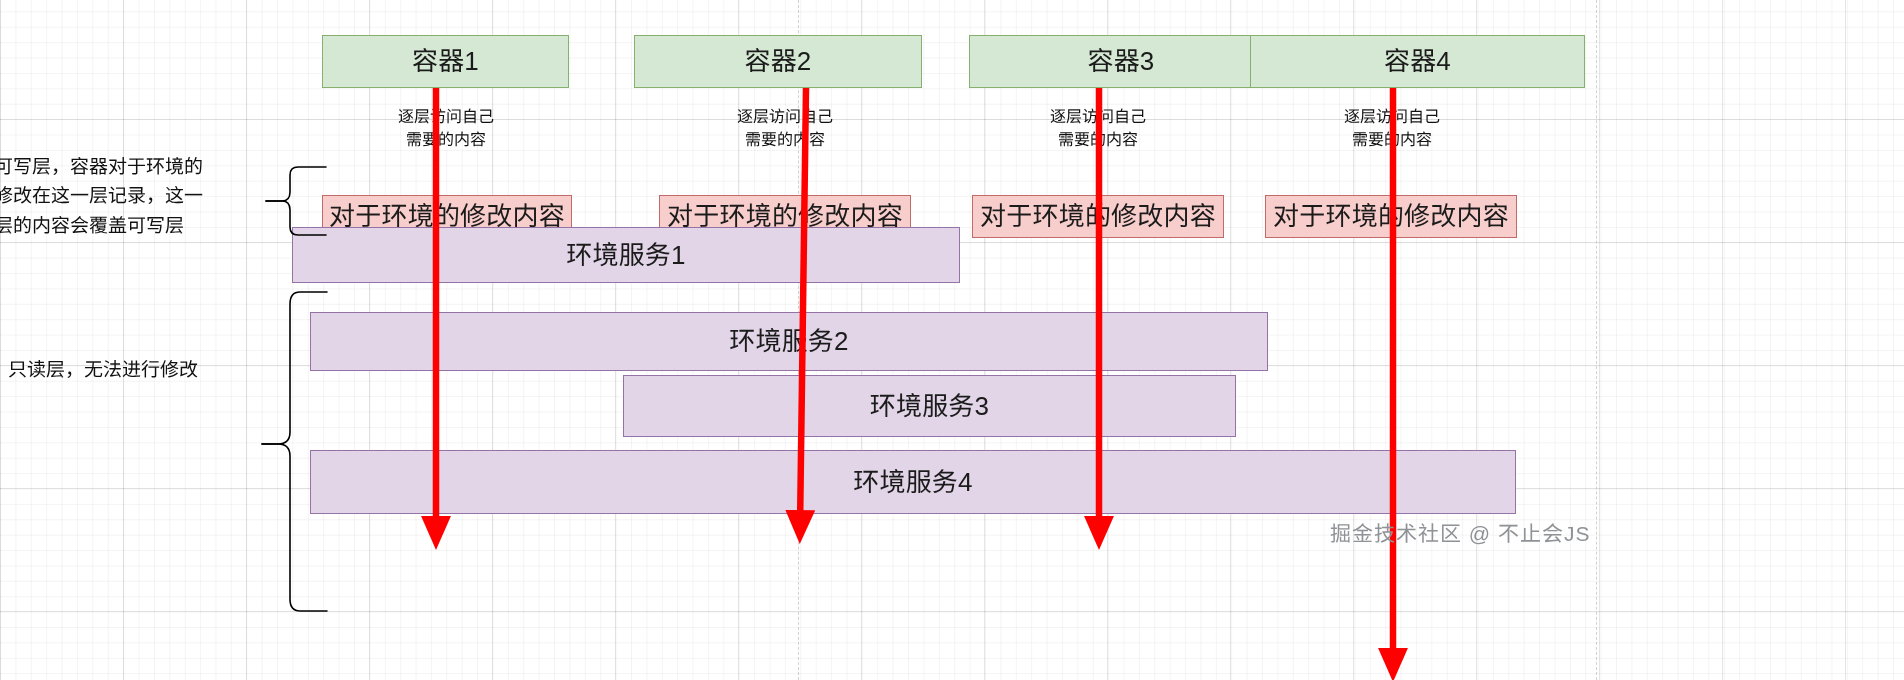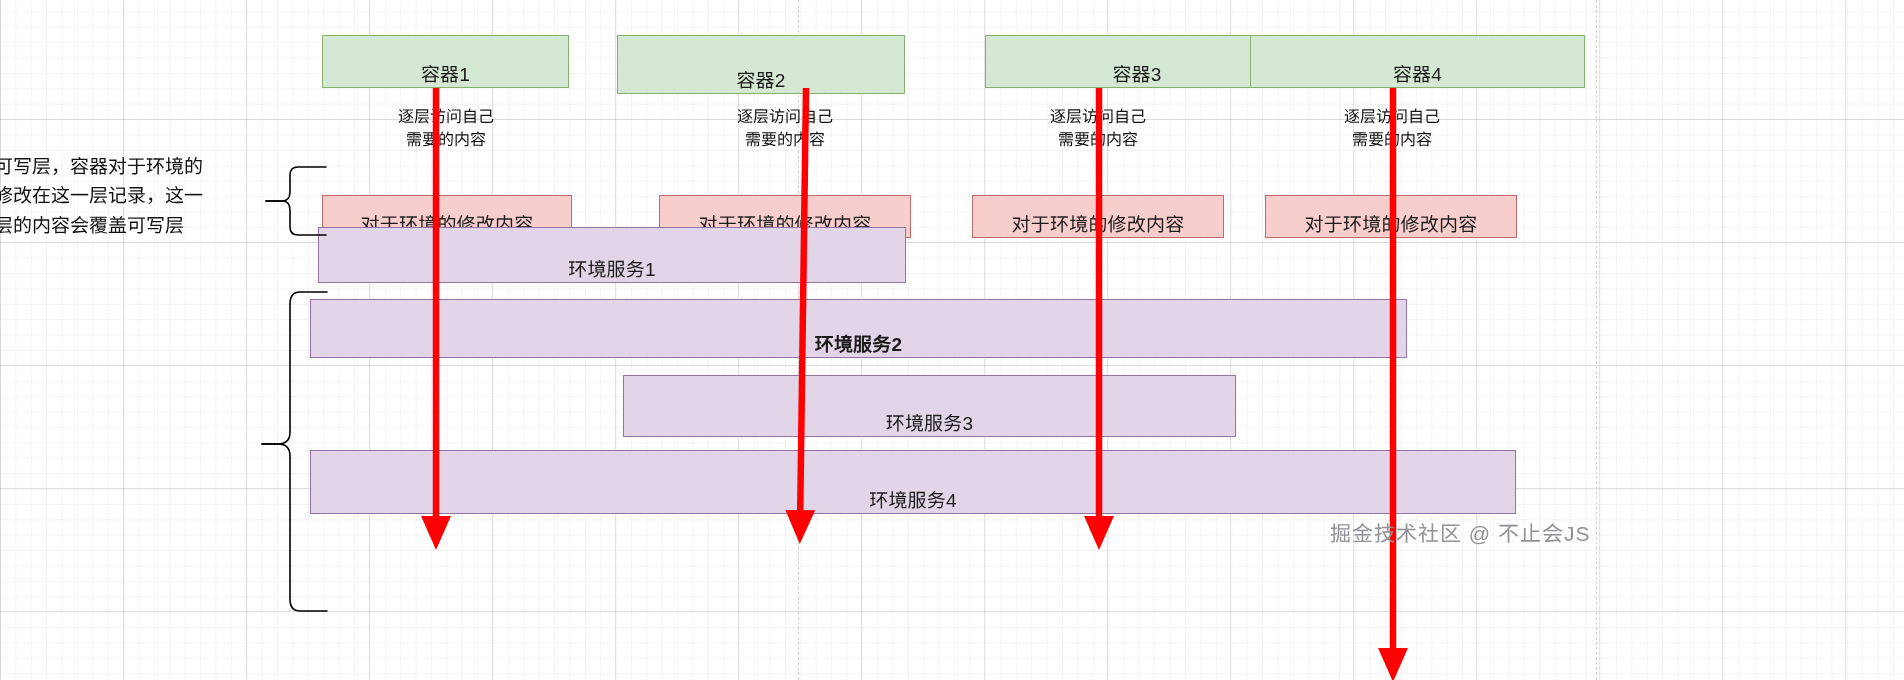--- a/index.html
+++ b/index.html
@@ -40,23 +40,23 @@
     height: 680px;
     border-left: 1.5px dashed #c9c9c9;
     opacity: .85;
   }
 
   
   .node {
     position: absolute;
     box-sizing: border-box;
     display: flex;
-    align-items: flex-end;
+    align-items: center;
     justify-content: center;
-    font-size: 19px;
+    font-size: 26px;
     color: #1b1b1b;
     line-height: 1.25;
     white-space: nowrap;
     letter-spacing: .2px;
   }
   .node.container-node {
     background: #d5e8d4;
     border: 1px solid #87b06e;
   }
   .node.write-node {
@@ -111,28 +111,29 @@
 
 <div id="canvas">
 
   <div class="guide-v" style="left:798px;"></div>
   <div class="guide-v" style="left:1596px;"></div>
 
   <div class="side-text" style="left:-6px; top:152px; width:240px;">可写层，容器对于环境的
 修改在这一层记录，这一
 层的内容会覆盖可写层</div>
 
+  <div class="side-text" style="left:8px; top:355px; width:230px;">只读层，无法进行修改</div>
 
   <div class="node container-node" style="left:322px;  top:35px; width:247px; height:53px;">
     <span>容器1</span>
   </div>
-  <div class="node container-node" style="left:617px;  top:35px; width:288px; height:59px;">
+  <div class="node container-node" style="left:634px;  top:35px; width:288px; height:53px;">
     <span>容器2</span>
   </div>
-  <div class="node container-node" style="left:969px;  top:35px; width:304px; height:53px;margin-left:16px;">
+  <div class="node container-node" style="left:969px;  top:35px; width:304px; height:53px;">
     <span>容器3</span>
   </div>
   <div class="node container-node" style="left:1250px; top:35px; width:335px; height:53px;">
     <span>容器4</span>
   </div>
 
   <div class="free-text" style="left:370px;  top:105px; width:152px;">逐层访问自己
 需要的内容</div>
   <div class="free-text" style="left:709px;  top:105px; width:152px;">逐层访问自己
 需要的内容</div>
@@ -147,24 +148,24 @@
   <div class="node write-node" style="left:659px;  top:163px; width:252px; height:43px;">
     <span>对于环境的修改内容</span>
   </div>
   <div class="node write-node" style="left:972px;  top:163px; width:252px; height:43px;">
     <span>对于环境的修改内容</span>
   </div>
   <div class="node write-node" style="left:1265px; top:163px; width:252px; height:43px;">
     <span>对于环境的修改内容</span>
   </div>
 
-  <div class="node layer-node" style="left:318px; top:227px; width:588px; height:56px;">
+  <div class="node layer-node" style="left:292px; top:227px; width:668px; height:56px;">
     <span>环境服务1</span>
   </div>
-  <div class="node layer-node" style="left:310px; top:299px; width:1097px; height:59px;font-weight:bold;">
+  <div class="node layer-node" style="left:310px; top:312px; width:958px; height:59px;">
     <span>环境服务2</span>
   </div>
   <div class="node layer-node" style="left:623px; top:375px; width:613px; height:62px;">
     <span>环境服务3</span>
   </div>
   <div class="node layer-node" style="left:310px; top:450px; width:1206px; height:64px;">
     <span>环境服务4</span>
   </div>
 
   <svg id="overlay" viewBox="0 0 1904 680" xmlns="http://www.w3.org/2000/svg">

